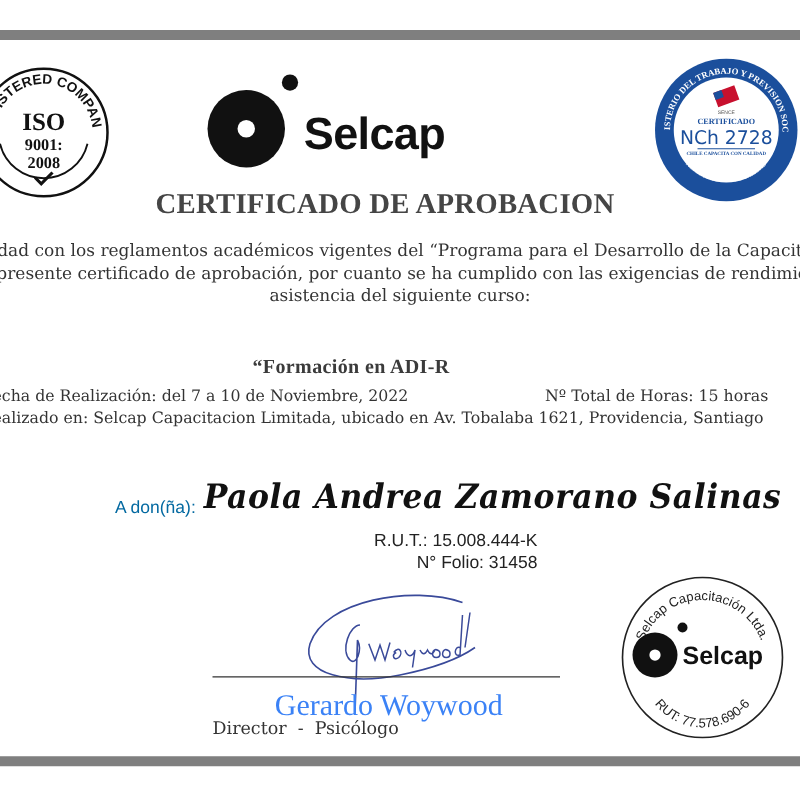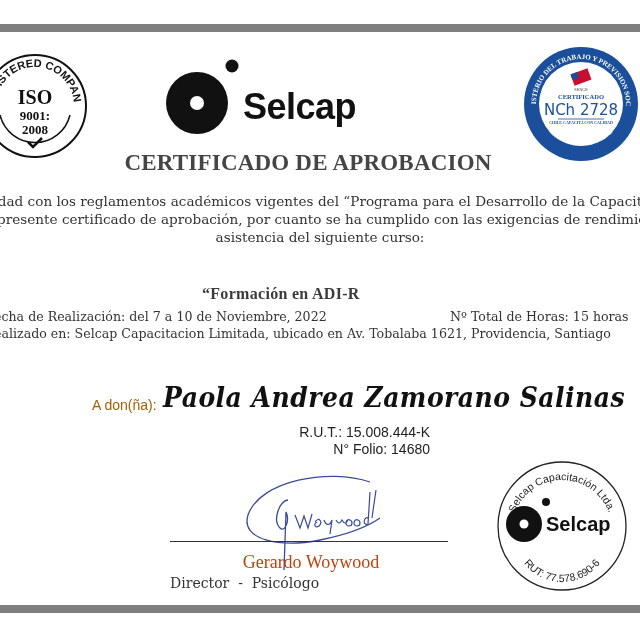--- a/index.html
+++ b/index.html
@@ -34,43 +34,43 @@
   .para div { height: 18px; }
   .course {
     left: 202px; top: 285px;
     font-family: "Liberation Serif", serif; font-weight: bold; font-size: 16px;
     color: #3b3b3b; white-space: nowrap; letter-spacing: 0.3px;
   }
   .line-info {
     font-family: "DejaVu Serif", serif; font-size: 12.6px; color: #333; white-space: nowrap;
   }
   .fecha { left: -6px; top: 309px; }
-  .horas { left: 450px; top: 309px; }
+  .horas { left: 436px; top: 309px; }
   .realizado { left: -6px; top: 326px; }
   .don-label {
     left: 92px; top: 397px;
-    font-family: "Liberation Sans", sans-serif; font-size: 14px; color: #a16207;
+    font-family: "Liberation Sans", sans-serif; font-size: 14px; color: #0369a1;
   }
   .name {
     left: 163px; top: 382px;
     font-family: "DejaVu Serif", serif; font-style: italic; font-weight: bold;
     font-size: 27px; color: #111; white-space: nowrap; letter-spacing: 0.5px;
     transform: scaleX(0.93); transform-origin: left center;
   }
   .rut, .folio {
     left: 160px; width: 270px; text-align: right;
     font-family: "Liberation Sans", sans-serif; font-size: 14px; color: #222;
   }
   .rut { top: 424px; }
   .folio { top: 441px; }
   .sig-line { left: 170px; top: 541px; width: 278px; height: 1px; background: #333; }
   .signature { left: 240px; top: 470px; width: 150px; height: 110px; }
   .signer {
     left: 170px; width: 282px; text-align: center; top: 552px;
-    font-family: "Liberation Serif", serif; font-size: 18px; color: #c2410c;
+    font-family: "Liberation Serif", serif; font-size: 24px; color: #3b82f6;
   }
   .role {
     left: 170px; width: 282px; top: 575px;
     font-family: "DejaVu Serif", serif; font-size: 14px; color: #333; white-space: pre;
   }
   .stamp { left: 496px; top: 460px; width: 132px; height: 132px; }
 </style>
 </head>
 <body>
 
@@ -135,21 +135,21 @@
 <div class="abs course">“Formación en ADI-R</div>
 
 <div class="abs line-info fecha">echa de Realización: del 7 a 10 de Noviembre, 2022</div>
 <div class="abs line-info horas">Nº Total de Horas: 15 horas</div>
 <div class="abs line-info realizado">ealizado en: Selcap Capacitacion Limitada, ubicado en Av. Tobalaba 1621, Providencia, Santiago</div>
 
 <div class="abs don-label">A don(ña):</div>
 <div class="abs name">Paola Andrea Zamorano Salinas</div>
 
 <div class="abs rut">R.U.T.: 15.008.444-K</div>
-<div class="abs folio">N° Folio: 14680</div>
+<div class="abs folio">N° Folio: 31458</div>
 
 <svg class="abs signature" viewBox="0 0 150 110">
   <path d="M 130 12 C 90 -2, 20 10, 8 45 C 0 70, 40 78, 80 70 C 110 64, 130 55, 140 48" fill="none" stroke="#3a4a9a" stroke-width="1.3"></path>
   <path d="M 48 30 C 40 30, 32 50, 40 58 C 45 63, 50 50, 46 42 L 44 100" fill="none" stroke="#3a4a9a" stroke-width="1.3"></path>
   <path d="M 55 45 L 60 58 L 64 46 L 68 58 L 72 44 M 75 52 c 4 -6, 8 0, 4 4 c -4 3, -6 -2, -2 -4
            M 84 50 c 2 6, 6 6, 8 0 l -2 14 M 96 50 c 2 4, 4 4, 6 0 c 2 4, 4 4, 6 0
            M 110 50 c -4 -2, -6 6, -1 6 c 4 0, 4 -6, 0 -6 M 118 50 c -4 -2, -6 6, -1 6 c 4 0, 4 -6, 0 -6
            M 128 48 c -4 -2, -6 8, 0 6 L 130 22 M 136 20 L 132 48" fill="none" stroke="#3a4a9a" stroke-width="1.2"></path>
 </svg>
 

